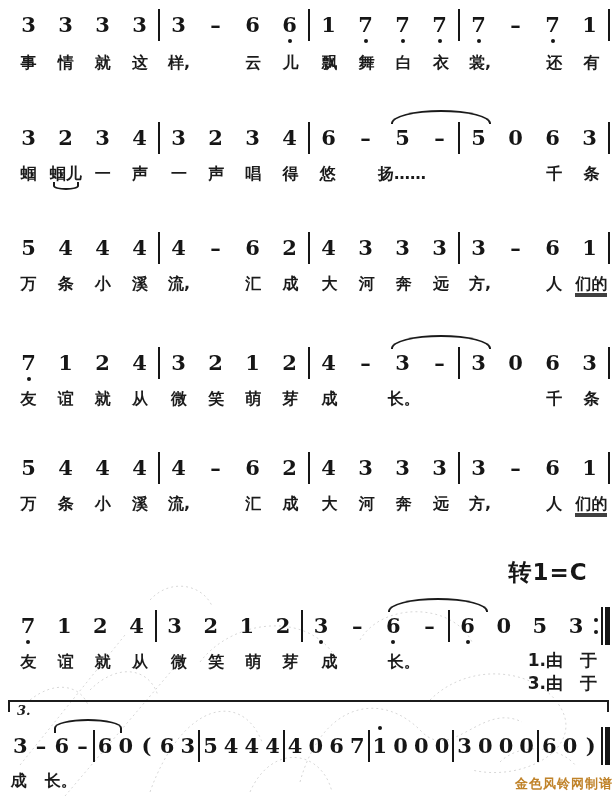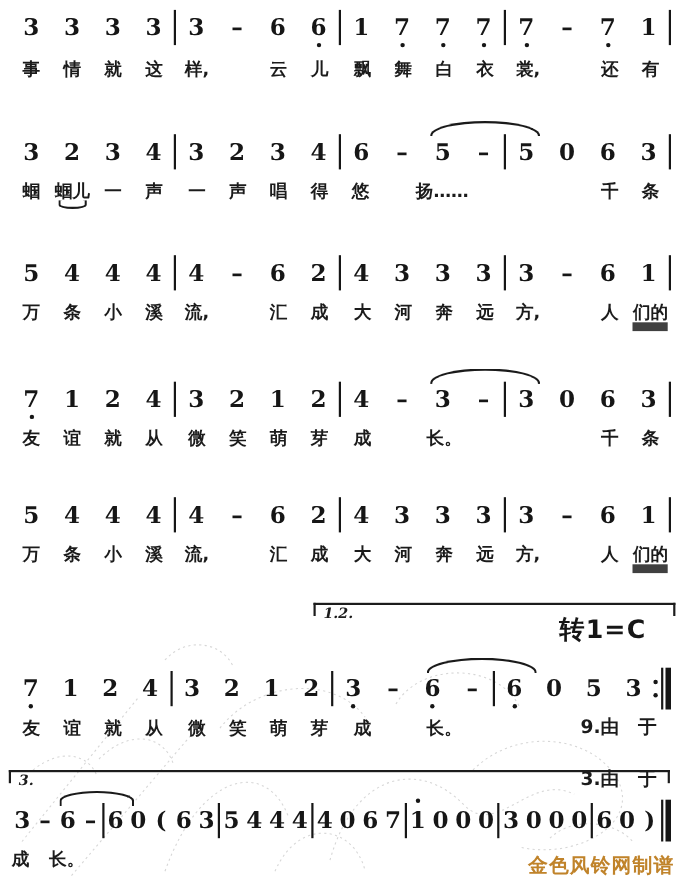--- a/index.html
+++ b/index.html
@@ -28,21 +28,21 @@
   .thickb{width:5px;height:38px;background:#161616;}
   .dot{position:absolute;left:50%;margin-left:-2px;width:4px;height:4px;border-radius:50%;background:#161616;}
   .db{bottom:-6px;}
   .da{top:-8px;}
   .tie{
     position:absolute;height:12px;
     border:2px solid #1a1a1a;border-bottom:none;
     border-radius:60px 60px 0 0 / 16px 16px 0 0;
   }
   .lyric{font-size:16px;font-weight:600;color:#1b1b1b;white-space:nowrap;}
-  .ul{border-bottom:8px solid #404040;padding-bottom:0px;}
+  .ul{border-bottom:4px solid #404040;padding-bottom:0px;}
   .lslur{
     position:absolute;left:50%;transform:translateX(-50%);bottom:-5px;
     width:22px;height:6px;border:2px solid #1a1a1a;border-top:none;
     border-radius:0 0 30px 30px / 0 0 9px 9px;
   }
   
   .volta{
     position:absolute;height:10px;z-index:1;
     border-top:2px solid #1c1c1c;border-left:2px solid #1c1c1c;border-right:2px solid #1c1c1c;
   }
@@ -51,21 +51,21 @@
     font-style:italic;font-weight:bold;font-size:13px;color:#1c1c1c;
   }
   
   .keychange{position:absolute;left:482px;top:557px;width:132px;z-index:1;}
   .kc1{text-align:center;font-size:23px;font-weight:bold;letter-spacing:1px;color:#161616;}
   .kc2{text-align:left;font-size:15px;font-weight:bold;margin-top:4px;white-space:nowrap;color:#161616;}
   
   .verse{position:absolute;right:18px;font-size:17px;font-weight:600;color:#1b1b1b;z-index:1;white-space:nowrap;}
   
   .credit{
-    position:absolute;right:2px;top:775px;font-size:18px;font-weight:600;
+    position:absolute;right:2px;top:775px;font-size:13px;font-weight:600;
     letter-spacing:1px;z-index:1;white-space:nowrap;
   }
 </style>
 </head>
 <body>
 
 <div class="page">
 
   <svg class="sketch" width="615" height="798" viewBox="0 0 615 798">
     <g fill="none" stroke="#cdcdcd" stroke-width="1" stroke-dasharray="2 3" opacity="0.8">
@@ -563,30 +563,27 @@
           <div class="lspace"></div>
           <div class="measure" style="flex-grow: 3;">
             <div class="lslot"><span class="lyric"></span></div>
             <div class="lslot"><span class="lyric"></span></div>
             <div class="lslot"><span class="lyric"></span></div>
           </div>
         </div>
       </div>
     </div>
 
-  <div class="volta" style="left:285px;top:548px;width:325px">
-    <span class="vlabel">1.2.</span>
-  </div>
 
   <div class="keychange">
     <div class="kc1">转1=C</div>
   </div>
 
-  <div class="verse" style="top:649px">9.由　于</div>
-  <div class="verse" style="top:697px">3.由　于</div>
+  <div class="verse" style="top:649px">1.由　于</div>
+  <div class="verse" style="top:672px">3.由　于</div>
 
   <div class="volta" style="left:8px;top:700px;width:597px">
     <span class="vlabel">3.</span>
   </div>
 
   <div class="credit" style="color: rgb(192, 131, 42);">金色风铃网制谱</div>
 
 </div>
 
 </body></html>

